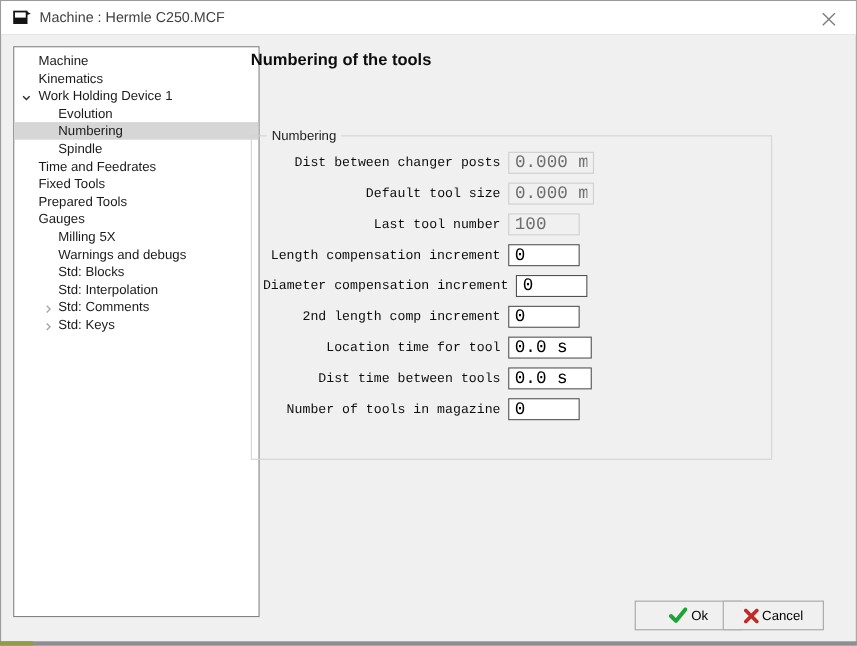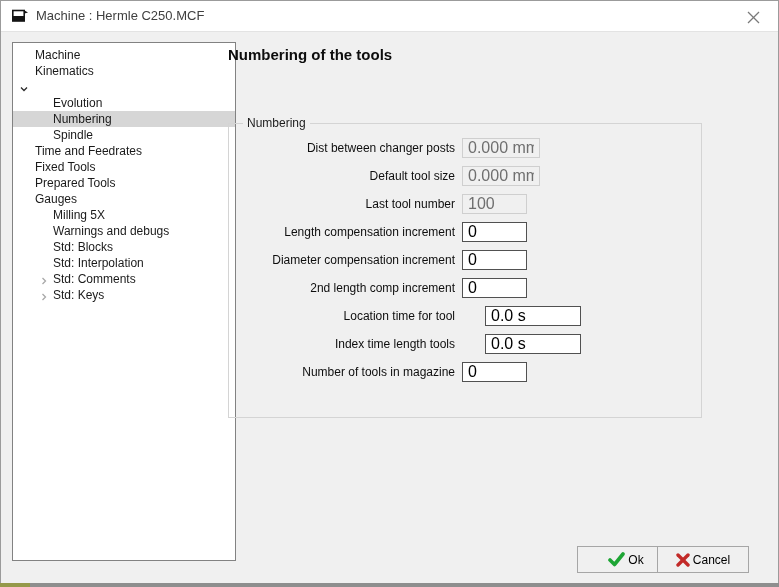--- a/index.html
+++ b/index.html
@@ -49,34 +49,34 @@
     font-size:15px; font-weight:bold; color:#0d0d0d;
   }
   fieldset.group {
     position:absolute; left:228px; top:116px; width:474px; height:302px;
     box-sizing:border-box; margin:0;
     border:1px solid #d4d4d4; padding:8px 12px 0 10px;
   }
   fieldset.group legend {
     font-size:12px; color:#1c1c1c; padding:0 4px; margin-left:4px;
   }
-  .frow { display:flex; align-items:center; height:20px; margin-bottom:8px; }
+  .frow { display:flex; align-items:center; height:20px; margin-bottom:8px;font-family:Liberation Mono, monospace; }
   .frow label {
     flex:0 0 216px; text-align:right; padding-right:7px;
     font-size:12px; color:#0e0e0e; white-space:nowrap;
   }
   .frow input {
     height:20px; box-sizing:border-box; font-size:16px;
     padding:0 5px; font-family:inherit; outline:none;
   }
   input.en  { background:#ffffff; border:1px solid #515151; color:#000; }
   input.dis { background:#f0f0f0; border:1px solid #cfcfcf; color:#6f6f6f; }
   .w-mm  { width:78px; }
   .w-num { width:65px; }
-  .w-s   { width:96px;margin-left:23px; }
+  .w-s   { width:76px; }
   .gap   { margin-top:4px; }
   
   .btn {
     position:absolute; top:546px; height:27px;
     background:#f0f0f0; border:1px solid #a6a6a6; box-sizing:border-box;
     display:flex; align-items:center; justify-content:center; gap:3px;
     font-family:inherit; font-size:12px; color:#000; cursor:pointer; padding:0;text-align:center;
   }
   .btn-ok { left:577px; width:98px; }
   .btn-cancel { left:657px; width:92px; }
@@ -112,20 +112,21 @@
 
 <div class="tree">
   <div class="ti lvl0"><span class="tx">Machine</span></div>
   <div class="ti lvl0"><span class="tx">Kinematics</span></div>
   <div class="ti lvl0">
     <span class="chev chev-l0">
       <svg width="10" height="10" viewBox="0 0 10 10">
           <polyline points="2,3.5 5,6.5 8,3.5" fill="none" stroke="#2b2b2b" stroke-width="1.3"></polyline>
         </svg>
     </span>
+    <span class="tx">Work Holding Device 1</span>
   </div>
   <div class="ti lvl1"><span class="tx">Evolution</span></div>
   <div class="ti lvl1 selected"><span class="tx">Numbering</span></div>
   <div class="ti lvl1"><span class="tx">Spindle</span></div>
   <div class="ti lvl0"><span class="tx">Time and Feedrates</span></div>
   <div class="ti lvl0"><span class="tx">Fixed Tools</span></div>
   <div class="ti lvl0"><span class="tx">Prepared Tools</span></div>
   <div class="ti lvl0"><span class="tx">Gauges</span></div>
   <div class="ti lvl1"><span class="tx">Milling 5X</span></div>
   <div class="ti lvl1"><span class="tx">Warnings and debugs</span></div>
@@ -176,21 +177,21 @@
   </div>
   <div class="frow">
     <label>2nd length comp increment</label>
     <input type="text" class="en w-num" value="0" style="">
   </div>
   <div class="frow gap">
     <label>Location time for tool</label>
     <input type="text" class="en w-s" value="0.0 s" style="">
   </div>
   <div class="frow">
-    <label>Index time length tools</label>
+    <label>Dist time between tools</label>
     <input type="text" class="en w-s" value="0.0 s" style="">
   </div>
   <div class="frow">
     <label>Number of tools in magazine</label>
     <input type="text" class="en w-num" value="0" style="">
   </div>
 </fieldset>
 
 <button class="btn btn-ok">
   <span style="display:flex;">

